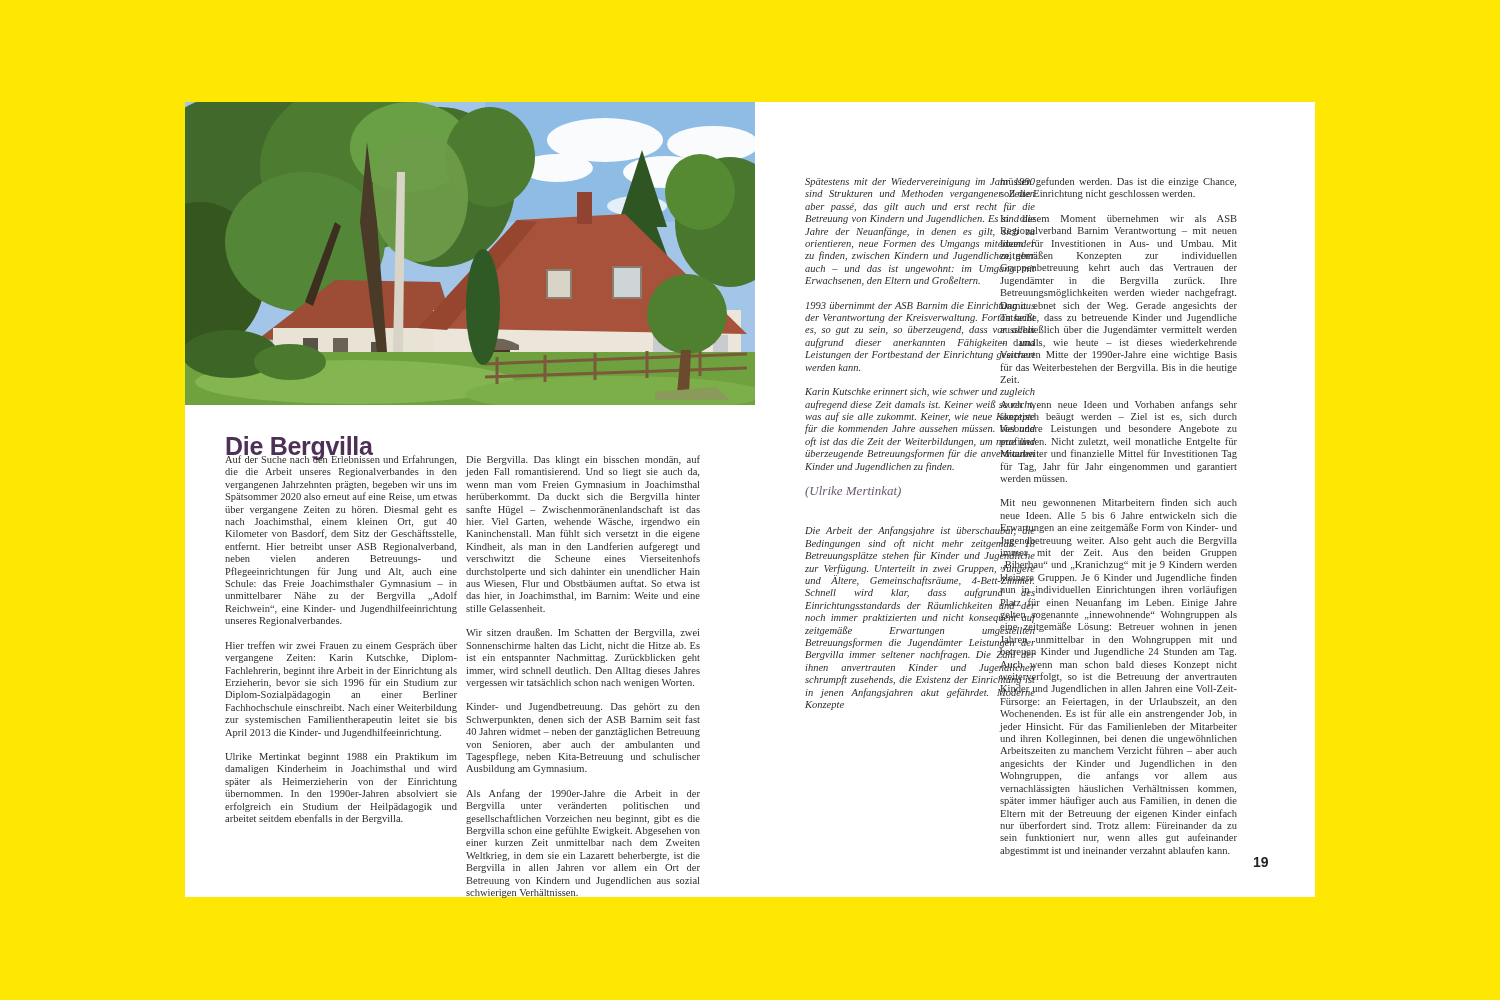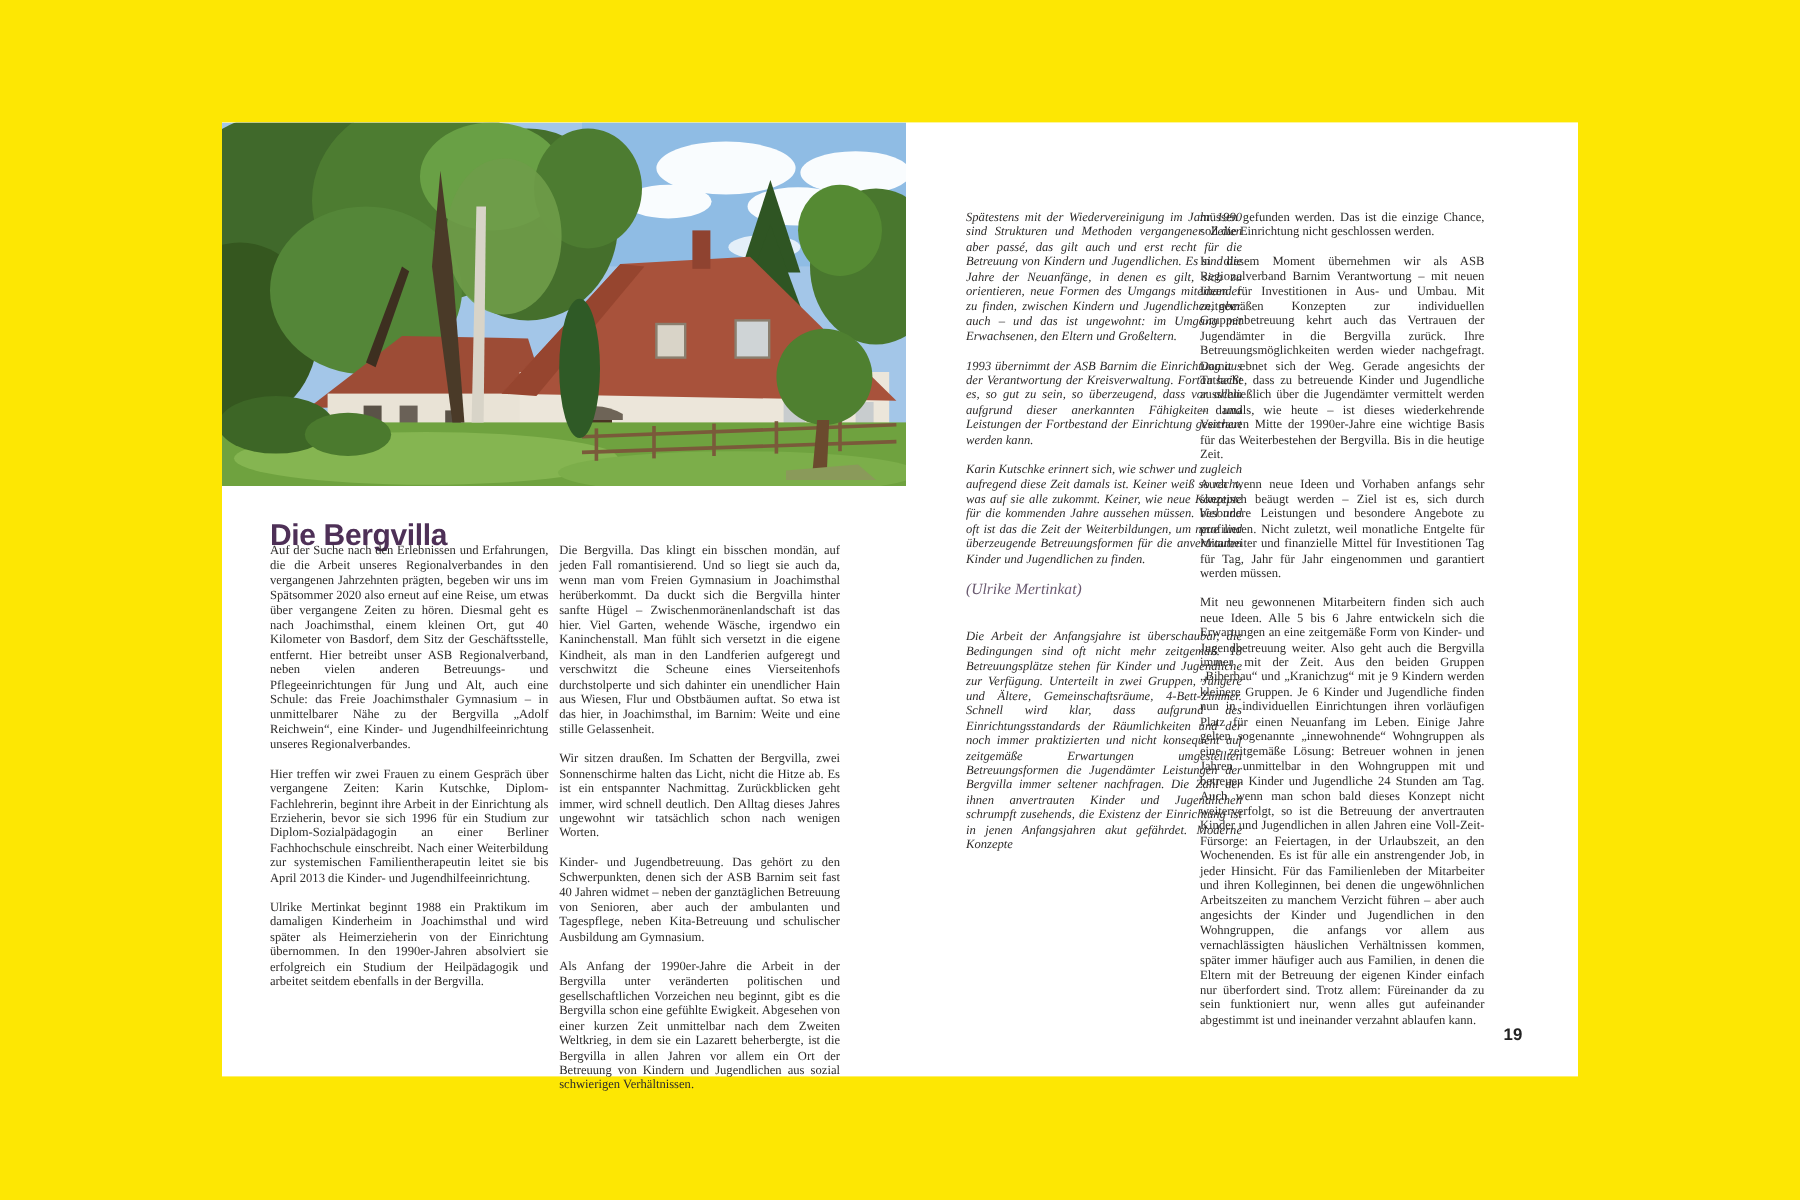--- a/index.html
+++ b/index.html
@@ -184,21 +184,21 @@
     <h1 class="article-title">Die Bergvilla</h1>
 
     <div class="col col-1">
       <p>Auf der Suche nach den Erlebnissen und Erfahrungen, die die Arbeit unseres Regionalverbandes in den vergangenen Jahrzehnten prägten, begeben wir uns im Spätsommer 2020 also erneut auf eine Reise, um etwas über vergangene Zeiten zu hören. Diesmal geht es nach Joachimsthal, einem kleinen Ort, gut 40 Kilometer von Basdorf, dem Sitz der Geschäftsstelle, entfernt. Hier betreibt unser ASB Regionalverband, neben vielen anderen Betreuungs- und Pflegeeinrichtungen für Jung und Alt, auch eine Schule: das Freie Joachimsthaler Gymnasium – in unmittelbarer Nähe zu der Bergvilla „Adolf Reichwein“, eine Kinder- und Jugendhilfeeinrichtung unseres Regionalverbandes.</p>
       <p>Hier treffen wir zwei Frauen zu einem Gespräch über vergangene Zeiten: Karin Kutschke, Diplom-Fachlehrerin, beginnt ihre Arbeit in der Einrichtung als Erzieherin, bevor sie sich 1996 für ein Studium zur Diplom-Sozialpädagogin an einer Berliner Fachhochschule einschreibt. Nach einer Weiterbildung zur systemischen Familientherapeutin leitet sie bis April 2013 die Kinder- und Jugendhilfeeinrichtung.</p>
       <p>Ulrike Mertinkat beginnt 1988 ein Praktikum im damaligen Kinderheim in Joachimsthal und wird später als Heimerzieherin von der Einrichtung übernommen. In den 1990er-Jahren absolviert sie erfolgreich ein Studium der Heilpädagogik und arbeitet seitdem ebenfalls in der Bergvilla.</p>
     </div>
 
     <div class="col col-2">
       <p>Die Bergvilla. Das klingt ein bisschen mondän, auf jeden Fall romantisierend. Und so liegt sie auch da, wenn man vom Freien Gymnasium in Joachimsthal herüberkommt. Da duckt sich die Bergvilla hinter sanfte Hügel – Zwischenmoränenlandschaft ist das hier. Viel Garten, wehende Wäsche, irgendwo ein Kaninchenstall. Man fühlt sich versetzt in die eigene Kindheit, als man in den Landferien aufgeregt und verschwitzt die Scheune eines Vierseitenhofs durchstolperte und sich dahinter ein unendlicher Hain aus Wiesen, Flur und Obstbäumen auftat. So etwa ist das hier, in Joachimsthal, im Barnim: Weite und eine stille Gelassenheit.</p>
-      <p>Wir sitzen draußen. Im Schatten der Bergvilla, zwei Sonnenschirme halten das Licht, nicht die Hitze ab. Es ist ein entspannter Nachmittag. Zurückblicken geht immer, wird schnell deutlich. Den Alltag dieses Jahres ungewohnt wir tatsächlich schon nach wenigen Worten.</p>
+      <p>Wir sitzen draußen. Im Schatten der Bergvilla, zwei Sonnenschirme halten das Licht, nicht die Hitze ab. Es ist ein entspannter Nachmittag. Zurückblicken geht immer, wird schnell deutlich. Den Alltag dieses Jahres vergessen wir tatsächlich schon nach wenigen Worten.</p>
       <p>Kinder- und Jugendbetreuung. Das gehört zu den Schwerpunkten, denen sich der ASB Barnim seit fast 40 Jahren widmet – neben der ganztäglichen Betreuung von Senioren, aber auch der ambulanten und Tagespflege, neben Kita-Betreuung und schulischer Ausbildung am Gymnasium.</p>
       <p>Als Anfang der 1990er-Jahre die Arbeit in der Bergvilla unter veränderten politischen und gesellschaftlichen Vorzeichen neu beginnt, gibt es die Bergvilla schon eine gefühlte Ewigkeit. Abgesehen von einer kurzen Zeit unmittelbar nach dem Zweiten Weltkrieg, in dem sie ein Lazarett beherbergte, ist die Bergvilla in allen Jahren vor allem ein Ort der Betreuung von Kindern und Jugendlichen aus sozial schwierigen Verhältnissen.</p>
     </div>
 
     <div class="col col-3">
       <p>Spätestens mit der Wiedervereinigung im Jahr 1990 sind Strukturen und Methoden vergangener Zeiten aber passé, das gilt auch und erst recht für die Betreuung von Kindern und Jugendlichen. Es sind die Jahre der Neuanfänge, in denen es gilt, sich zu orientieren, neue Formen des Umgangs miteinander zu finden, zwischen Kindern und Jugendlichen, aber auch – und das ist ungewohnt: im Umgang mit Erwachsenen, den Eltern und Großeltern.</p>
       <p>1993 übernimmt der ASB Barnim die Einrichtung aus der Verantwortung der Kreisverwaltung. Fortan heißt es, so gut zu sein, so überzeugend, dass vor allem aufgrund dieser anerkannten Fähigkeiten und Leistungen der Fortbestand der Einrichtung gesichert werden kann.</p>
       <p>Karin Kutschke erinnert sich, wie schwer und zugleich aufregend diese Zeit damals ist. Keiner weiß so recht, was auf sie alle zukommt. Keiner, wie neue Konzepte für die kommenden Jahre aussehen müssen. Viel und oft ist das die Zeit der Weiterbildungen, um neue und überzeugende Betreuungsformen für die anvertrauten Kinder und Jugendlichen zu finden.</p>
       <div class="quote-attribution">(Ulrike Mertinkat)</div>
       <p>Die Arbeit der Anfangsjahre ist überschaubar, die Bedingungen sind oft nicht mehr zeitgemäß. 18 Betreuungsplätze stehen für Kinder und Jugendliche zur Verfügung. Unterteilt in zwei Gruppen, Jüngere und Ältere, Gemeinschaftsräume, 4-Bett-Zimmer. Schnell wird klar, dass aufgrund des Einrichtungsstandards der Räumlichkeiten und der noch immer praktizierten und nicht konsequent auf zeitgemäße Erwartungen umgestellten Betreuungsformen die Jugendämter Leistungen der Bergvilla immer seltener nachfragen. Die Zahl der ihnen anvertrauten Kinder und Jugendlichen schrumpft zusehends, die Existenz der Einrichtung ist in jenen Anfangsjahren akut gefährdet. Moderne Konzepte</p>

